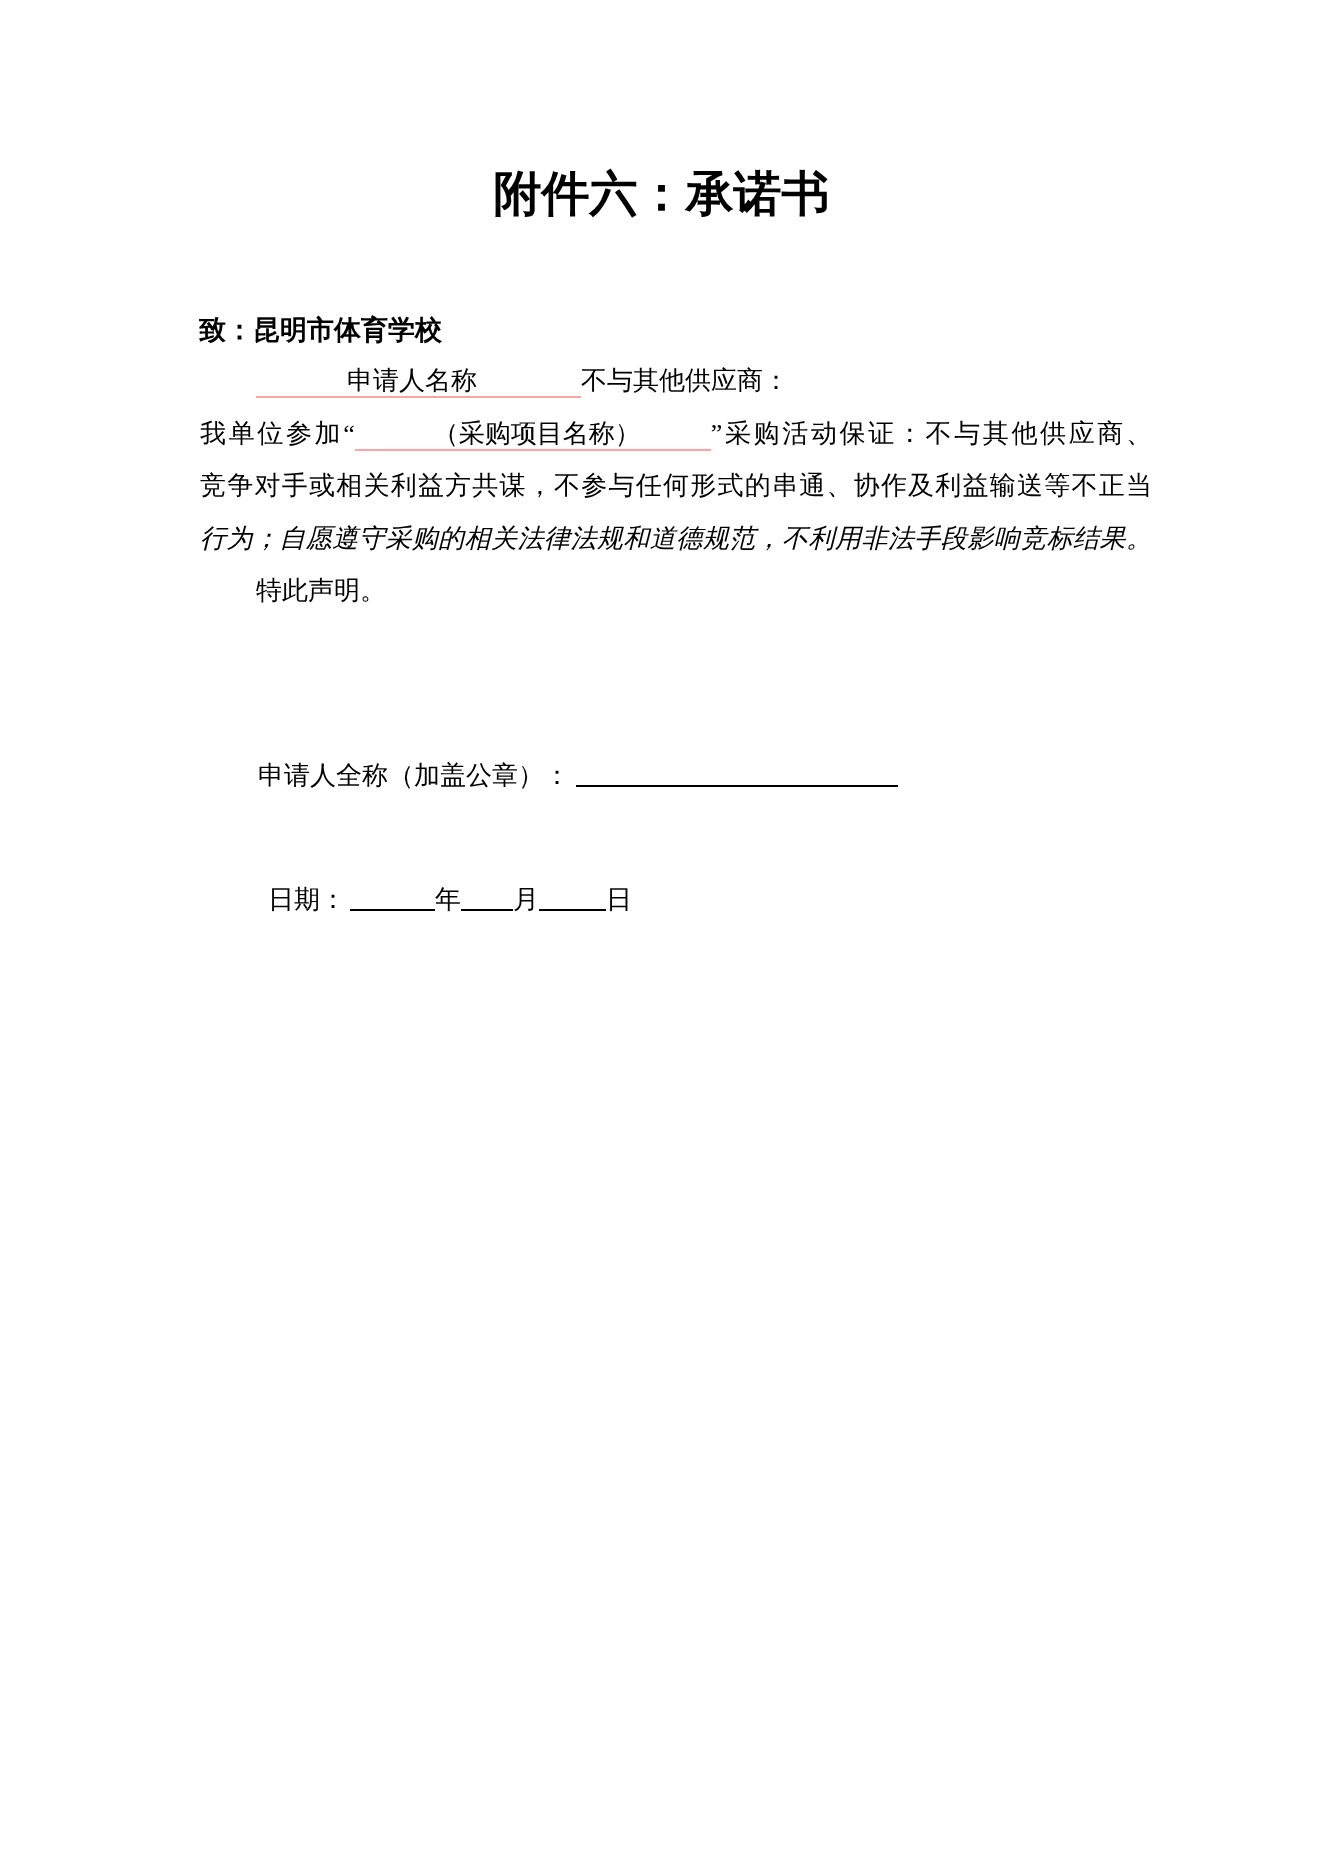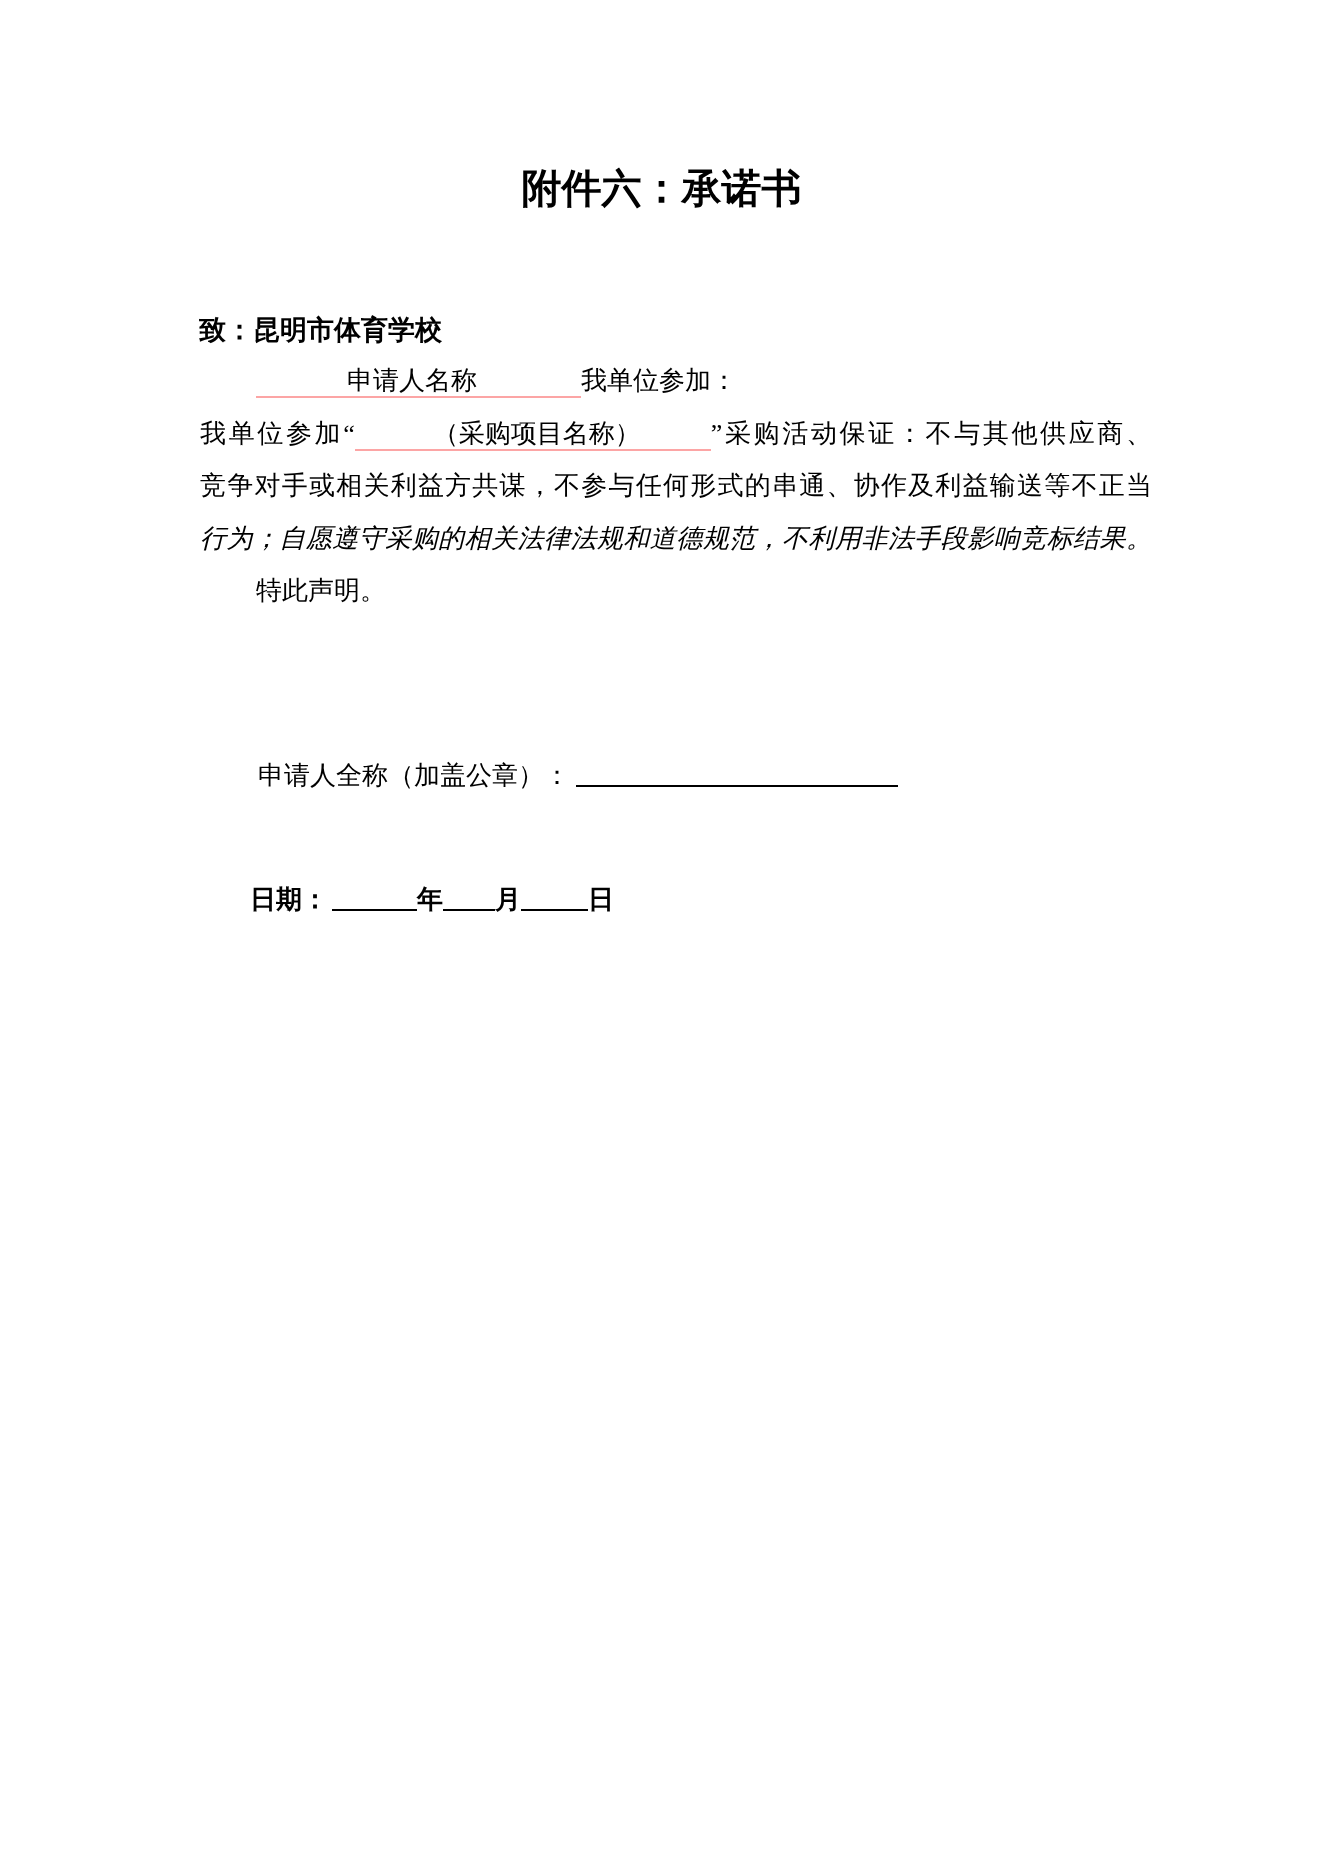--- a/index.html
+++ b/index.html
@@ -22,21 +22,21 @@
     line-height: 1.3;
     white-space: nowrap;
     text-align: center;
   }
   .doc-title {
     position: absolute;
     top: 163px;
     left: 0;
     width: 1323px;
     text-align: center;
-    font-size: 40px;
+    font-size: 48px;
     font-weight: bold;
     line-height: 1.3;
     font-family: "Liberation Serif", "DejaVu Serif", serif;
   }
   .to-line {
     top: 313px;
     left: 199px;
     font-weight: bold;
     font-family: "Liberation Sans", "DejaVu Sans", sans-serif;
     font-size: 27px;
@@ -48,21 +48,21 @@
     text-align: justify;
     text-align-last: justify;
     white-space: normal;
   }
   .p-line-1 { top: 417px; }
   .p-line-2 { top: 469px; }
   .p-line-3 { top: 522px; font-style: italic; }
   .p-line-4 { top: 574px; left: 256px; }
   .sig-line-1 { top: 756px; left: 258px; }
   .sig-line-2 { top: 818px; left: 258px; }
-  .sig-line-3 { top: 880px; left: 250px; font-weight: bold; }
+  .sig-line-3 { top: 880px; left: 268px; }
 
   
   .u-wrap {
     display: inline-block;
     border-bottom: 2px solid #fca5a5;
     line-height: 1.15;
     vertical-align: baseline;
   }
   .gap {
     display: inline-block;
@@ -92,21 +92,21 @@
 
 <div class="doc-page">
 
   <div class="doc-title">附件六：承诺书</div>
 
   <div class="line to-line">
     <span>致：</span><span>昆明市体育学校</span>
   </div>
 
   <div class="line applicant-line">
-    <span class="u-wrap"><span class="gap gap-a"></span><span>申请人名称</span><span class="gap gap-b"></span></span><span>我单位参加：</span>
+    <span class="u-wrap"><span class="gap gap-a"></span><span>申请人名称</span><span class="gap gap-b"></span></span><span>不与其他供应商：</span>
   </div>
 
   <div class="line para-line p-line-2">竞争对手或相关利益方共谋，不参与任何形式的串通、协作及利益输送等不正当</div>
 
   <div class="line para-line p-line-1">
     <span>我单位参加“</span><span class="u-wrap"><span class="gap gap-c"></span><span>（采购项目名称）</span><span class="gap gap-d"></span></span><span>”采购活动保证：不与其他供应商、</span>
   </div>
 
   <div class="line para-line p-line-3">行为；自愿遵守采购的相关法律法规和道德规范，不利用非法手段影响竞标结果。</div>
 

